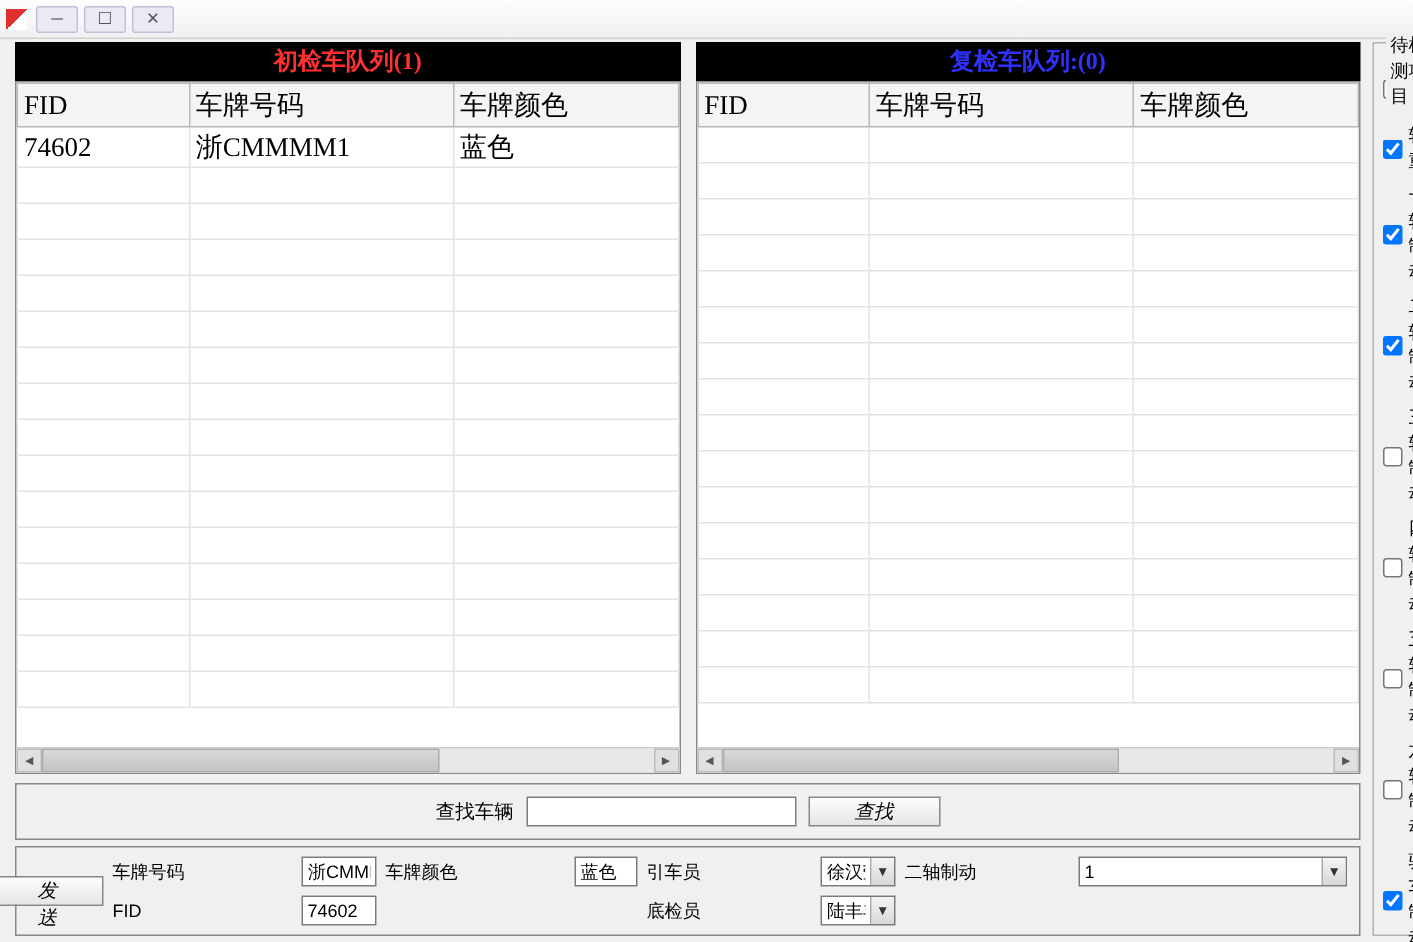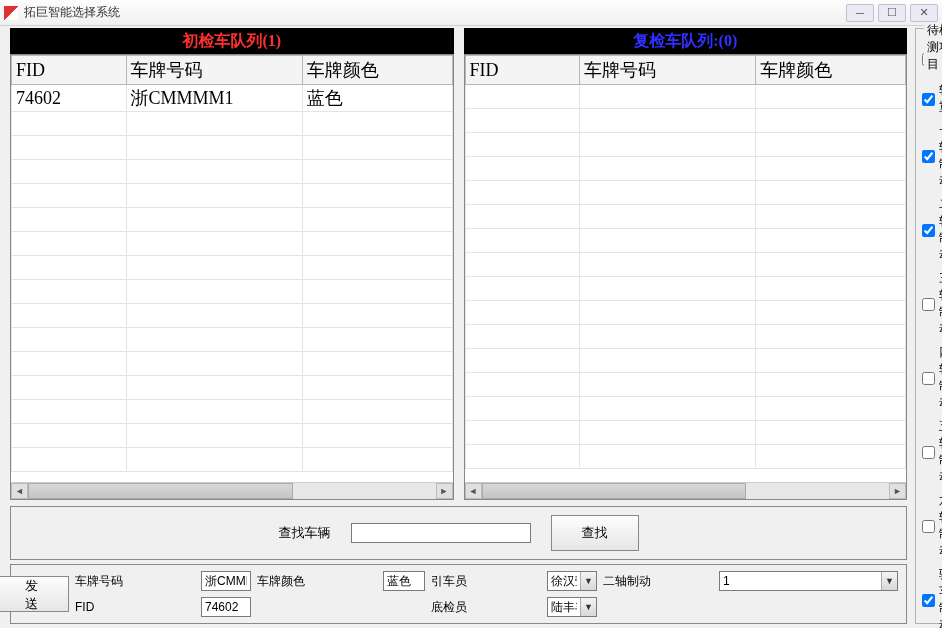--- a/index.html
+++ b/index.html
@@ -128,38 +128,39 @@
 .hscroll .arr.l{left:0}
 .hscroll .arr.r{right:0}
 
 .search-panel {
   border: 1px solid #888;
   background: #f0f0f0;
   margin-top: 6px;
   padding: 8px 10px;
   display: flex;
   align-items: center;
-  gap: 20px;
+  gap: 8px;
   justify-content: center;
 }
 .search-panel .lbl { font-size: 13px; }
 .txt {
   border: 1px solid #7a7a7a;
   background: #fff;
   height: 20px;
   padding: 0 3px;
   font-size: 12px;
 }
 .btn {
   border: 1px solid #888;
   background: linear-gradient(#fdfdfd,#e6e6e6);
-  height: 36px;
+  height: 20px;
   padding: 0 30px;
   cursor: pointer;
   font-size: 13px;
+  font-style: italic;
 }
 
 .form-panel {
   border: 1px solid #888;
   background: #f0f0f0;
   margin-top: 4px;
   padding: 6px 8px;
   display: grid;
   grid-template-columns: 50px 120px 50px 120px 42px 110px 50px 110px auto;
   row-gap: 6px;
@@ -207,21 +208,20 @@
   padding: 3px 0;
   font-size: 12px;
 }
 .chk-row input { margin: 0; }
 </style>
 </head>
 <body>
 
 <div class="titlebar">
   <div class="icon"></div>
-  <div class="title">拓巨智能选择系统</div>
   <div class="winbtns">
     <div class="winbtn">─</div>
     <div class="winbtn">☐</div>
     <div class="winbtn">✕</div>
   </div>
 </div>
 
 <div class="main">
   <div class="left-area">
     <div class="queues">

